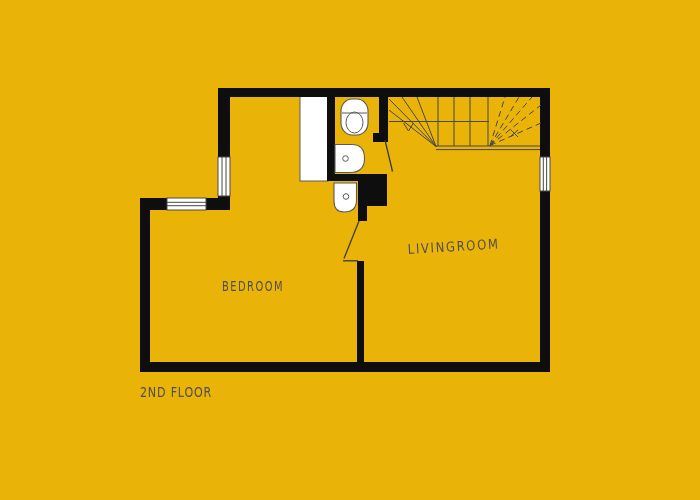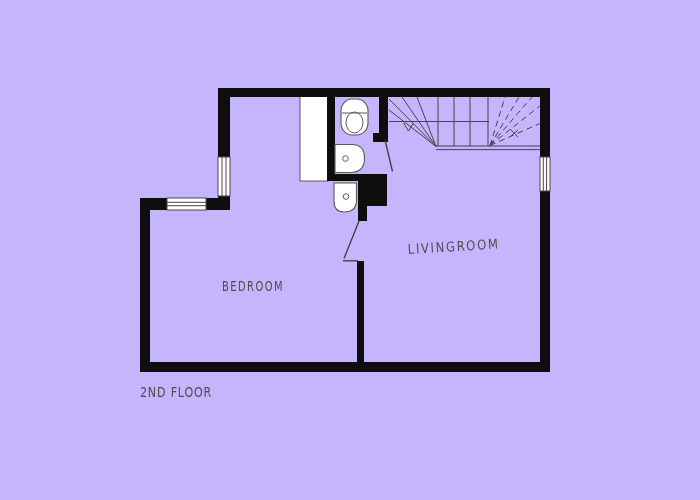--- a/index.html
+++ b/index.html
@@ -1,20 +1,20 @@
 <!DOCTYPE html>
 <html><head>
 <meta charset="utf-8">
 <style>
   html, body { margin: 0; padding: 0; background: #ffffff; }
   .canvas {
     position: relative;
     width: 700px;
     height: 500px;
-    background: #c4b5fd;
+    background: #eab308;
     overflow: hidden;
     font-family: "DejaVu Sans", sans-serif;
     text-align: right;
   }
   svg { position: absolute; left: 0; top: 0; }
   .wall { fill: #0e0e0e; stroke: none; shape-rendering: crispEdges; }
   .thinline { stroke: #474747; stroke-width: 1; fill: none; }
   .dashline { stroke: #474747; stroke-width: 1; fill: none; stroke-dasharray: 6 4; }
   .winframe { fill: #ffffff; stroke: #4a4a4a; stroke-width: 1; }
   .fixture { fill: #ffffff; stroke: #5a5a5a; stroke-width: 1.1; }

